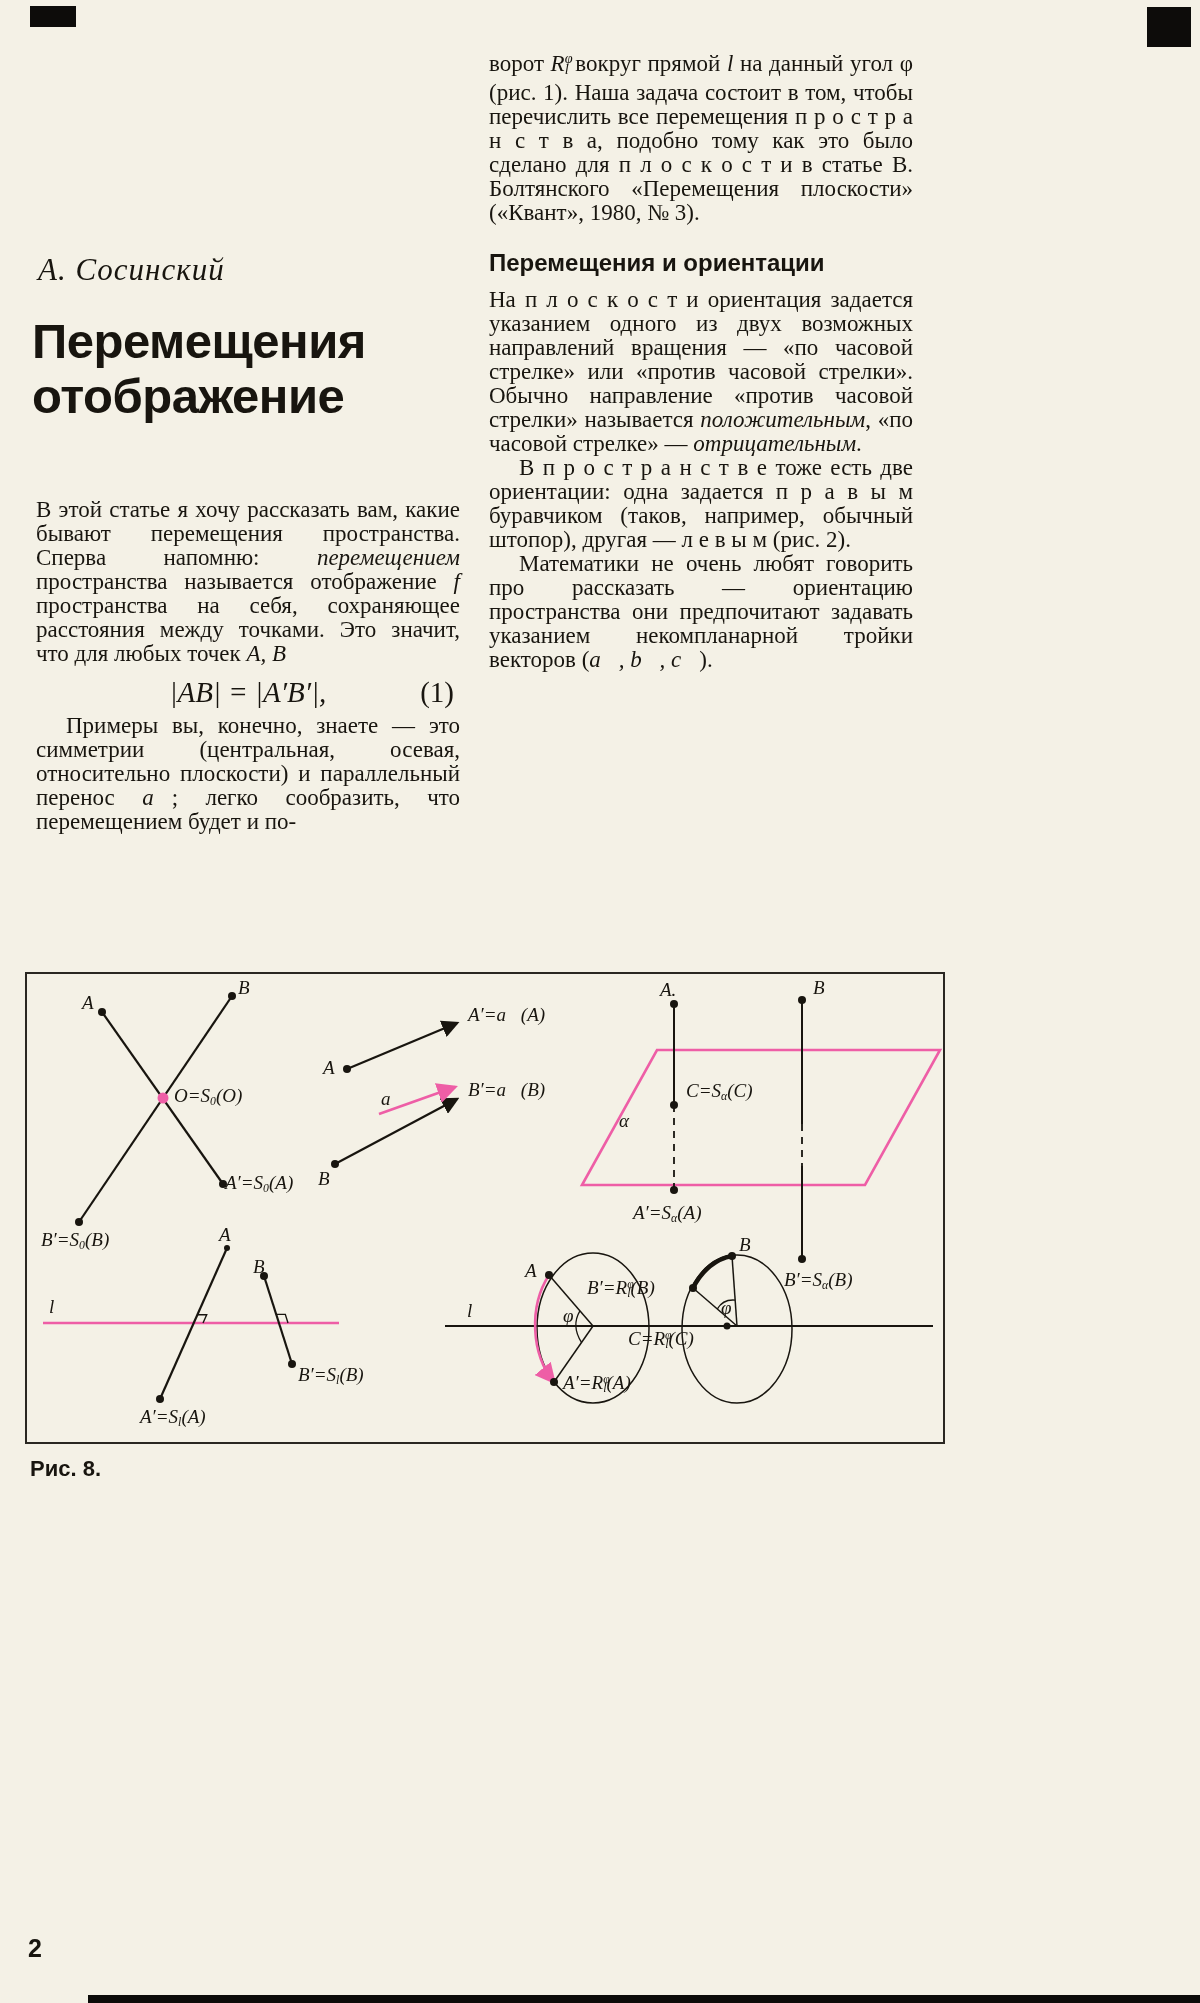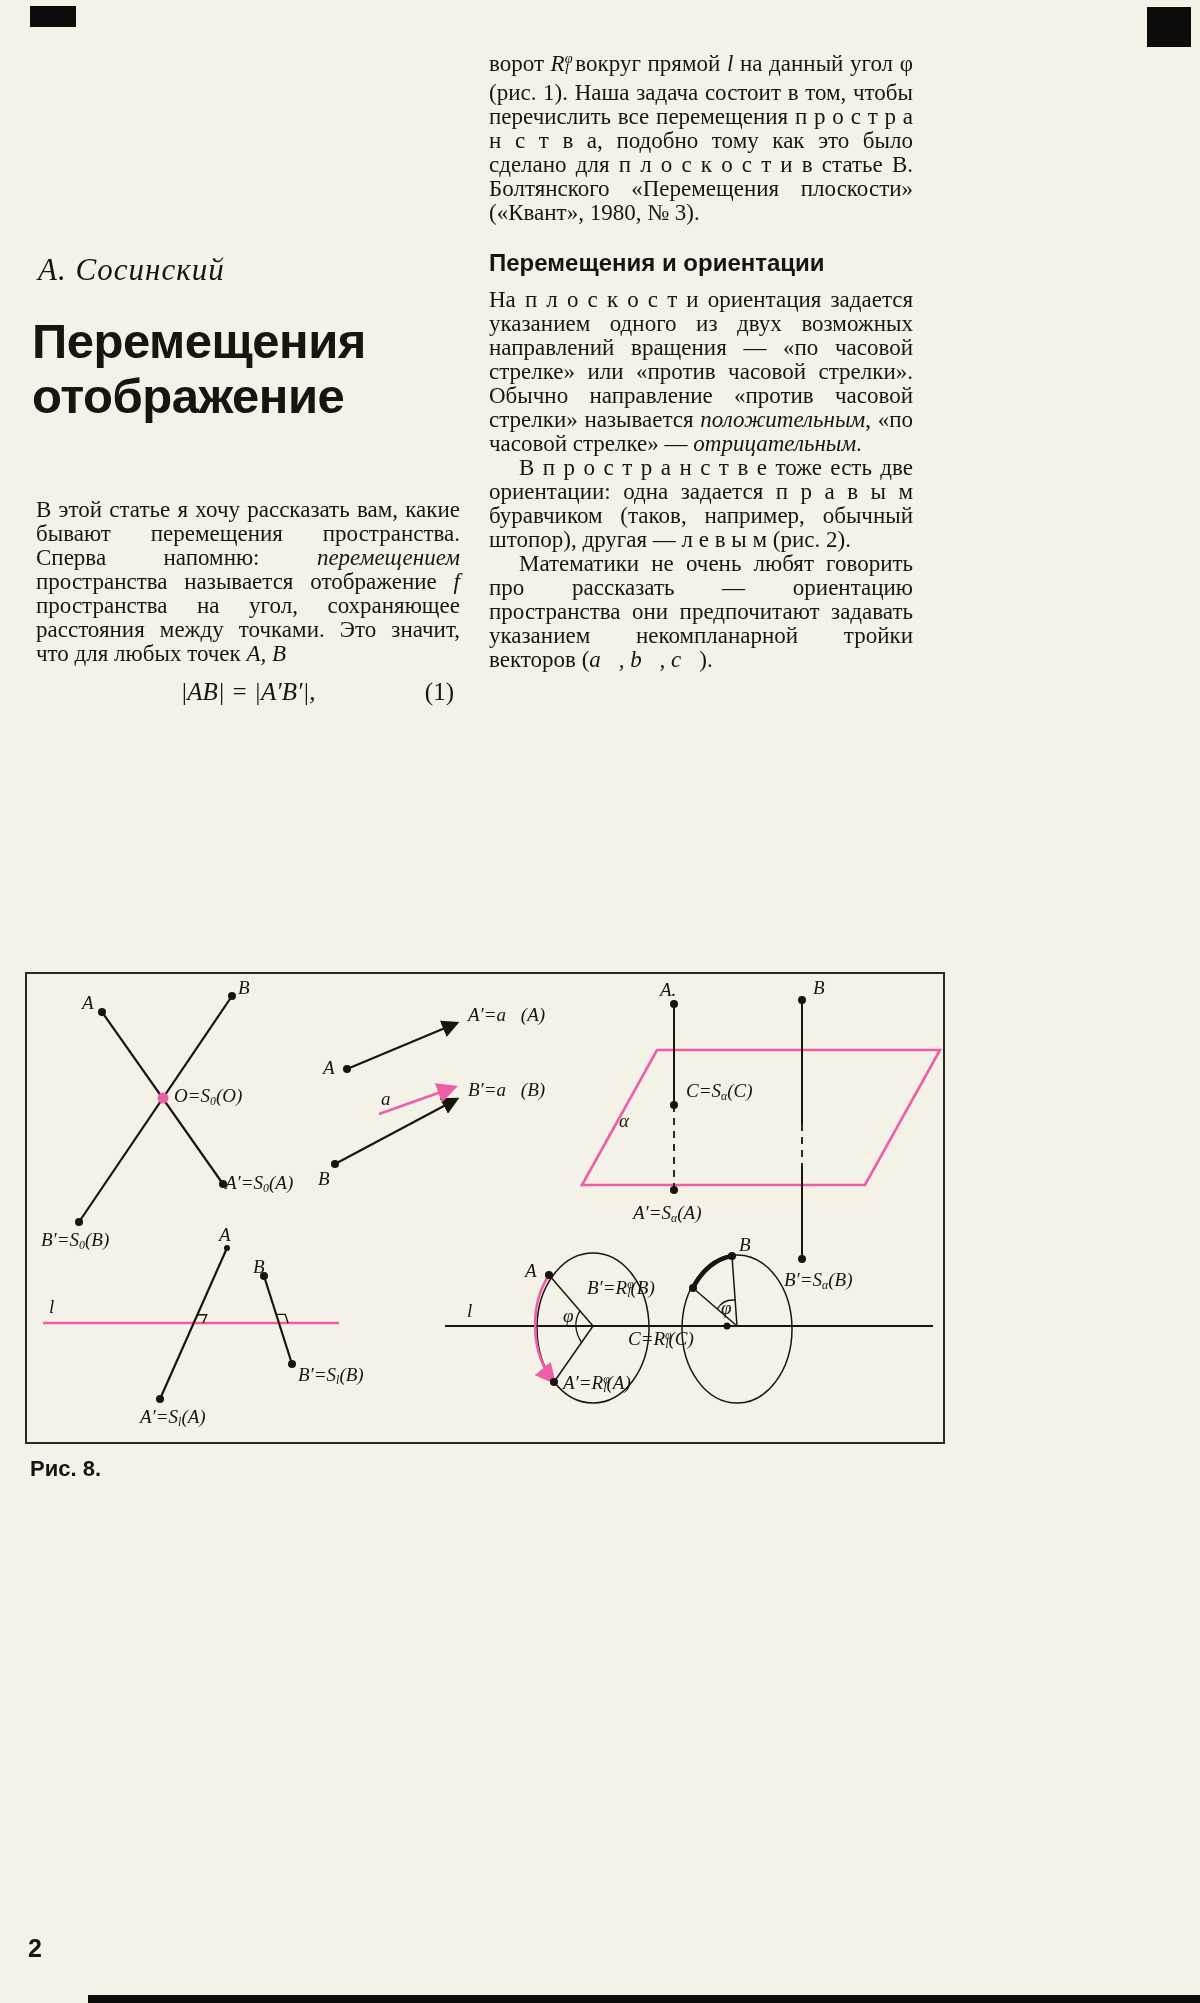--- a/index.html
+++ b/index.html
@@ -23,21 +23,21 @@
   .col-left  { left:36px;  top:498px; }
   .col-right { left:489px; top:46px; }
   p.para { margin:0; }
   p.ind  { text-indent:30px; }
   .em  { font-style:italic; }
   .sup { font-size:0.62em; vertical-align:0.55em; }
   .sub { font-size:0.62em; vertical-align:-0.22em; }
   .sup + .sub { margin-left:-0.55em; }
 
   .formula { position:relative; display:flex; justify-content:center; align-items:baseline;
-             margin:14px 0 10px; font-size:25px; }
+             margin:14px 0 10px; font-size:29px; }
   .formula .eqnum { position:absolute; right:6px; font-style:normal; }
 
   .sechead { font-family:"Liberation Sans", sans-serif; font-weight:700; font-size:24px;
              margin:26px 0 13px; text-align:left; }
 
   .figure-box { position:absolute; left:25px; top:972px; width:920px; height:472px;
                 border:2px solid #2a2722; }
   .figure-box svg { position:absolute; left:0; top:0; }
   .flabel { position:absolute; font-style:italic; font-size:19px; white-space:nowrap; color:#18150f; }
 
@@ -51,25 +51,26 @@
 
 <div class="page">
 
   <div class="mark mark-tl"></div>
   <div class="mark mark-tr"></div>
 
   <div class="author">А. Сосинский</div>
   <h1 class="title">Перемещения отображение</h1>
 
   <div class="col col-left">
-    <p class="para" lang="ru"><span>В этой статье я хочу рассказать вам, какие бывают перемещения пространства. Сперва напомню: </span><span class="em">перемещением</span><span> пространства называется отображение </span><span class="em">f</span><span> пространства на угол, сохраняющее расстояния между точками. Это значит, что для любых точек </span><span class="em">А, В</span></p>
+    <p class="para" lang="ru"><span>В этой статье я хочу рассказать вам, какие бывают перемещения пространства. Сперва напомню: </span><span class="em">перемещением</span><span> пространства называется отображение </span><span class="em">f</span><span> пространства на себя, сохраняющее расстояния между точками. Это значит, что для любых точек </span><span class="em">А, В</span></p>
     <div class="formula">
       <span class="em">|AB| = |A′B′|,</span>
       <span class="eqnum">(1)</span>
     </div>
+    <p class="para ind" lang="ru"><span>Примеры вы, конечно, знаете — это симметрии (центральная, осевая, относительно плоскости) и параллельный перенос </span><span class="em">a⃗</span><span>; легко сообразить, что перемещением будет и по-</span></p>
   </div>
 
   <div class="col col-right">
     <p class="para" lang="ru"><span>ворот </span><span class="em">R</span><span class="em sup">φ</span><span class="em sub">l</span><span> вокруг прямой </span><span class="em">l</span><span> на данный угол φ (рис. 1). Наша задача состоит в том, чтобы перечислить все перемещения п р о с т р а н с т в а, подобно тому как это было сделано для п л о с к о с т и в статье В. Болтянского «Перемещения плоскости» («Квант», 1980, № 3).</span></p>
     <h2 class="sechead">Перемещения и ориентации</h2>
     <p class="para" lang="ru"><span>На п л о с к о с т и ориентация задается указанием одного из двух возможных направлений вращения — «по часовой стрелке» или «против часовой стрелки». Обычно направление «против часовой стрелки» называется </span><span class="em">положительным</span><span>, «по часовой стрелке» — </span><span class="em">отрицательным</span><span>.</span></p>
     <p class="para ind" lang="ru"><span>В п р о с т р а н с т в е тоже есть две ориентации: одна задается п р а в ы м буравчиком (таков, например, обычный штопор), другая — л е в ы м (рис. 2).</span></p>
     <p class="para ind" lang="ru"><span>Математики не очень любят говорить про рассказать — ориентацию пространства они предпочитают задавать указанием некомпланарной тройки векторов (</span><span class="em">a⃗, b⃗, c⃗</span><span>).</span></p>
   </div>
 

